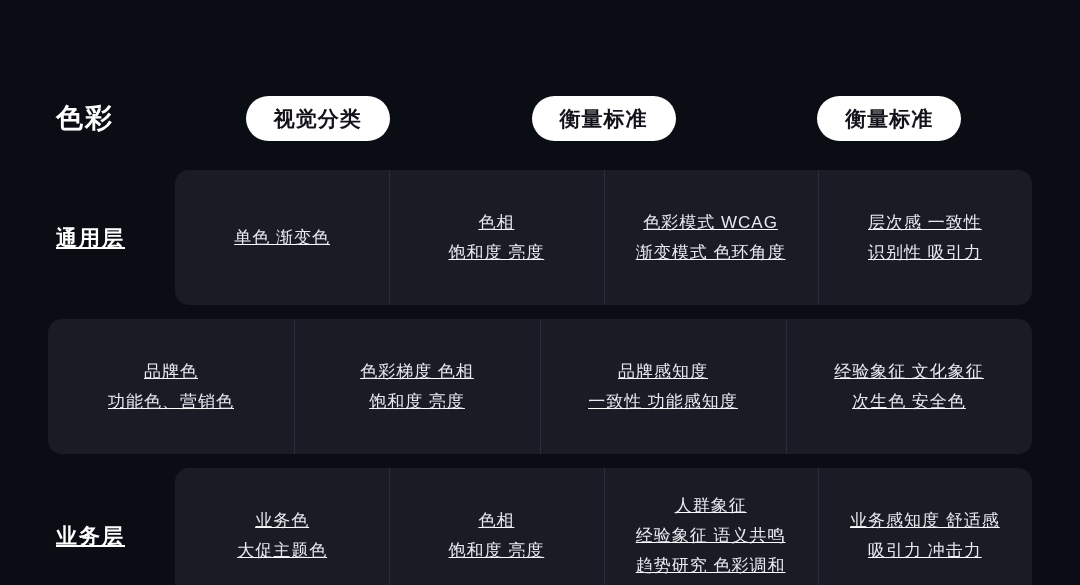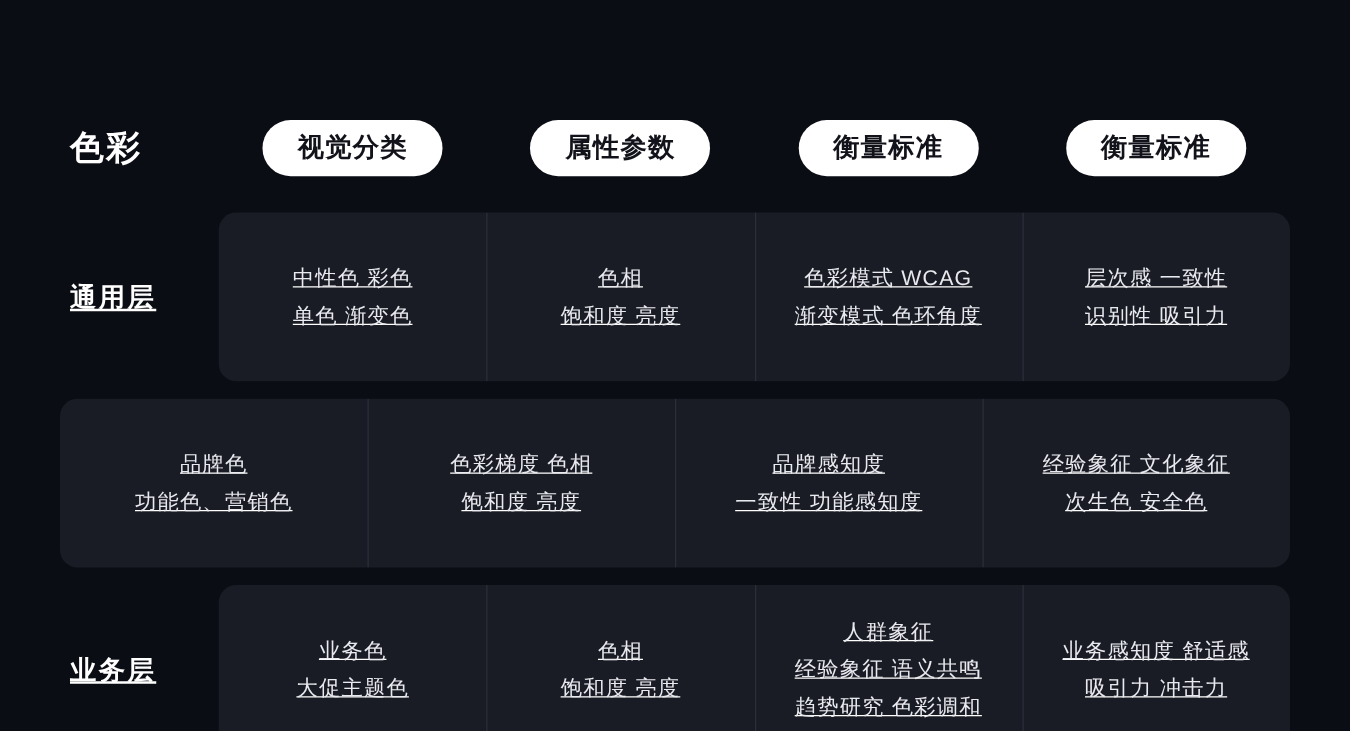--- a/index.html
+++ b/index.html
@@ -131,38 +131,34 @@
 
 <div class="board">
 
   <div class="header-row">
     <div class="corner-title">色彩</div>
     <div class="header-cells">
       <div class="header-cell">
         <span class="pill">视觉分类</span>
       </div>
       <div class="header-cell">
-        <span class="pill">属性参数</span>
-      </div>
-      <div class="header-cell">
         <span class="pill">衡量标准</span>
       </div>
       <div class="header-cell">
         <span class="pill">衡量标准</span>
       </div>
     </div>
   </div>
 
   <div class="body-rows">
 
     <div class="data-row">
       <div class="row-label">通用层</div>
       <div class="row-card">
         <div class="cell">
-          <div class="cell-line">中性色  彩色</div>
           <div class="cell-line">单色  渐变色</div>
         </div>
         <div class="cell">
           <div class="cell-line">色相</div>
           <div class="cell-line">饱和度  亮度</div>
         </div>
         <div class="cell">
           <div class="cell-line">色彩模式  WCAG</div>
           <div class="cell-line">渐变模式  色环角度</div>
         </div>

